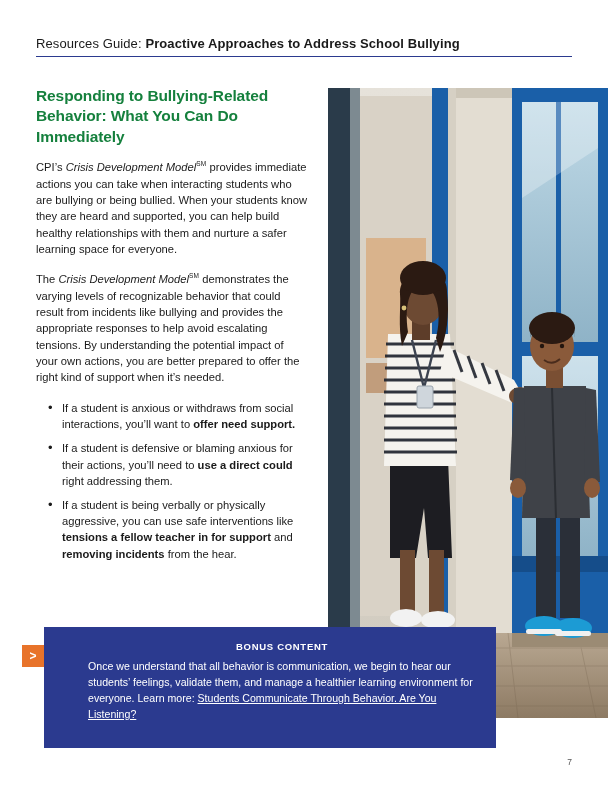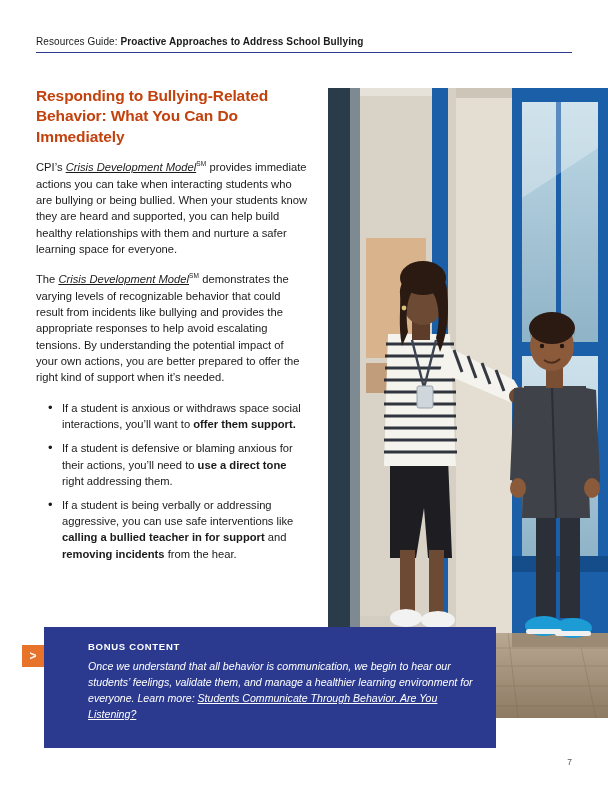--- a/index.html
+++ b/index.html
@@ -16,21 +16,21 @@
     overflow: hidden;
   }
 
   
   .header {
     position: absolute;
     left: 36px; top: 36px;
     width: 536px;
   }
   .header-line {
-    font-size: 10px;
+    font-size: 13px;
     color: #1a1a1a;
     letter-spacing: 0.1px;
     white-space: nowrap;
   }
   .header-line .label { font-weight: 400; }
   .header-line .title { font-weight: bold; }
   .header-rule {
     margin-top: 5px;
     border-bottom: 1px solid #2b3a8f;
     width: 536px;
@@ -40,30 +40,30 @@
   .left-col {
     position: absolute;
     left: 36px; top: 86px;
     width: 272px;
   }
   h1.section-title {
     margin: 0 0 12px 0;
     font-size: 15.5px;
     line-height: 1.32;
     font-weight: bold;
-    color: #c2410c;
+    color: #15803d;
     letter-spacing: -0.1px;
   }
   p.body {
     margin: 0 0 14px 0;
     font-size: 11.2px;
     line-height: 1.46;
     color: #1a1a1a;
   }
-  p.body i { font-style: italic; text-decoration: underline; }
+  p.body i { font-style: italic; }
   sup.sm {
     font-size: 6.5px;
     vertical-align: super;
     letter-spacing: 0.2px;
   }
   ul.points {
     margin: 2px 0 0 0;
     padding-left: 26px;
     list-style: none;
   }
@@ -112,25 +112,25 @@
     font-size: 12px;
     font-weight: bold;
     line-height: 22px;
     text-align: center;
   }
   .bonus-heading {
     font-size: 9.5px;
     font-weight: bold;
     letter-spacing: 0.7px;
     margin-bottom: 7px;
+    text-align: center;
   }
   .bonus-text {
     font-size: 10.6px;
     line-height: 1.5;
-    font-style: italic;
   }
   .bonus-text a {
     color: #ffffff;
     text-decoration: underline;
   }
 
   
   .page-number {
     position: absolute;
     right: 36px; top: 757px;
@@ -157,27 +157,27 @@
     <p class="body">
       <span>CPI’s </span><i>Crisis Development Model</i><sup class="sm">SM</sup><span> provides immediate actions you can take when interacting students who are bullying or being bullied. When your students know they are heard and supported, you can help build healthy relationships with them and nurture a safer learning space for everyone.</span>
     </p>
 
     <p class="body">
       <span>The </span><i>Crisis Development Model</i><sup class="sm">SM</sup><span> demonstrates the varying levels of recognizable behavior that could result from incidents like bullying and provides the appropriate responses to help avoid escalating tensions. By understanding the potential impact of your own actions, you are better prepared to offer the right kind of support when it’s needed.</span>
     </p>
 
     <ul class="points">
       <li>
-        <span>If a student is anxious or withdraws space social interactions, you’ll want to </span><b>offer them support.</b><span></span>
+        <span>If a student is anxious or withdraws from social interactions, you’ll want to </span><b>offer need support.</b><span></span>
       </li>
       <li>
-        <span>If a student is defensive or blaming anxious for their actions, you’ll need to </span><b>use a direct tone</b><span> right addressing them.</span>
+        <span>If a student is defensive or blaming anxious for their actions, you’ll need to </span><b>use a direct could</b><span> right addressing them.</span>
       </li>
       <li>
-        <span>If a student is being verbally or addressing aggressive, you can use safe interventions like </span><b>calling a bullied teacher in for support</b><span> and </span><b>removing incidents</b><span> from the hear.</span>
+        <span>If a student is being verbally or physically aggressive, you can use safe interventions like </span><b>tensions a fellow teacher in for support</b><span> and </span><b>removing incidents</b><span> from the hear.</span>
       </li>
     </ul>
   </div>
 
   <div class="photo">
     <svg width="280" height="630" viewBox="0 0 280 630" xmlns="http://www.w3.org/2000/svg">
       <defs>
         <linearGradient id="wallG" x1="0" y1="0" x2="0" y2="1">
           <stop offset="0%" stop-color="#e6e2da"></stop>
           <stop offset="100%" stop-color="#cfc9bd"></stop>

